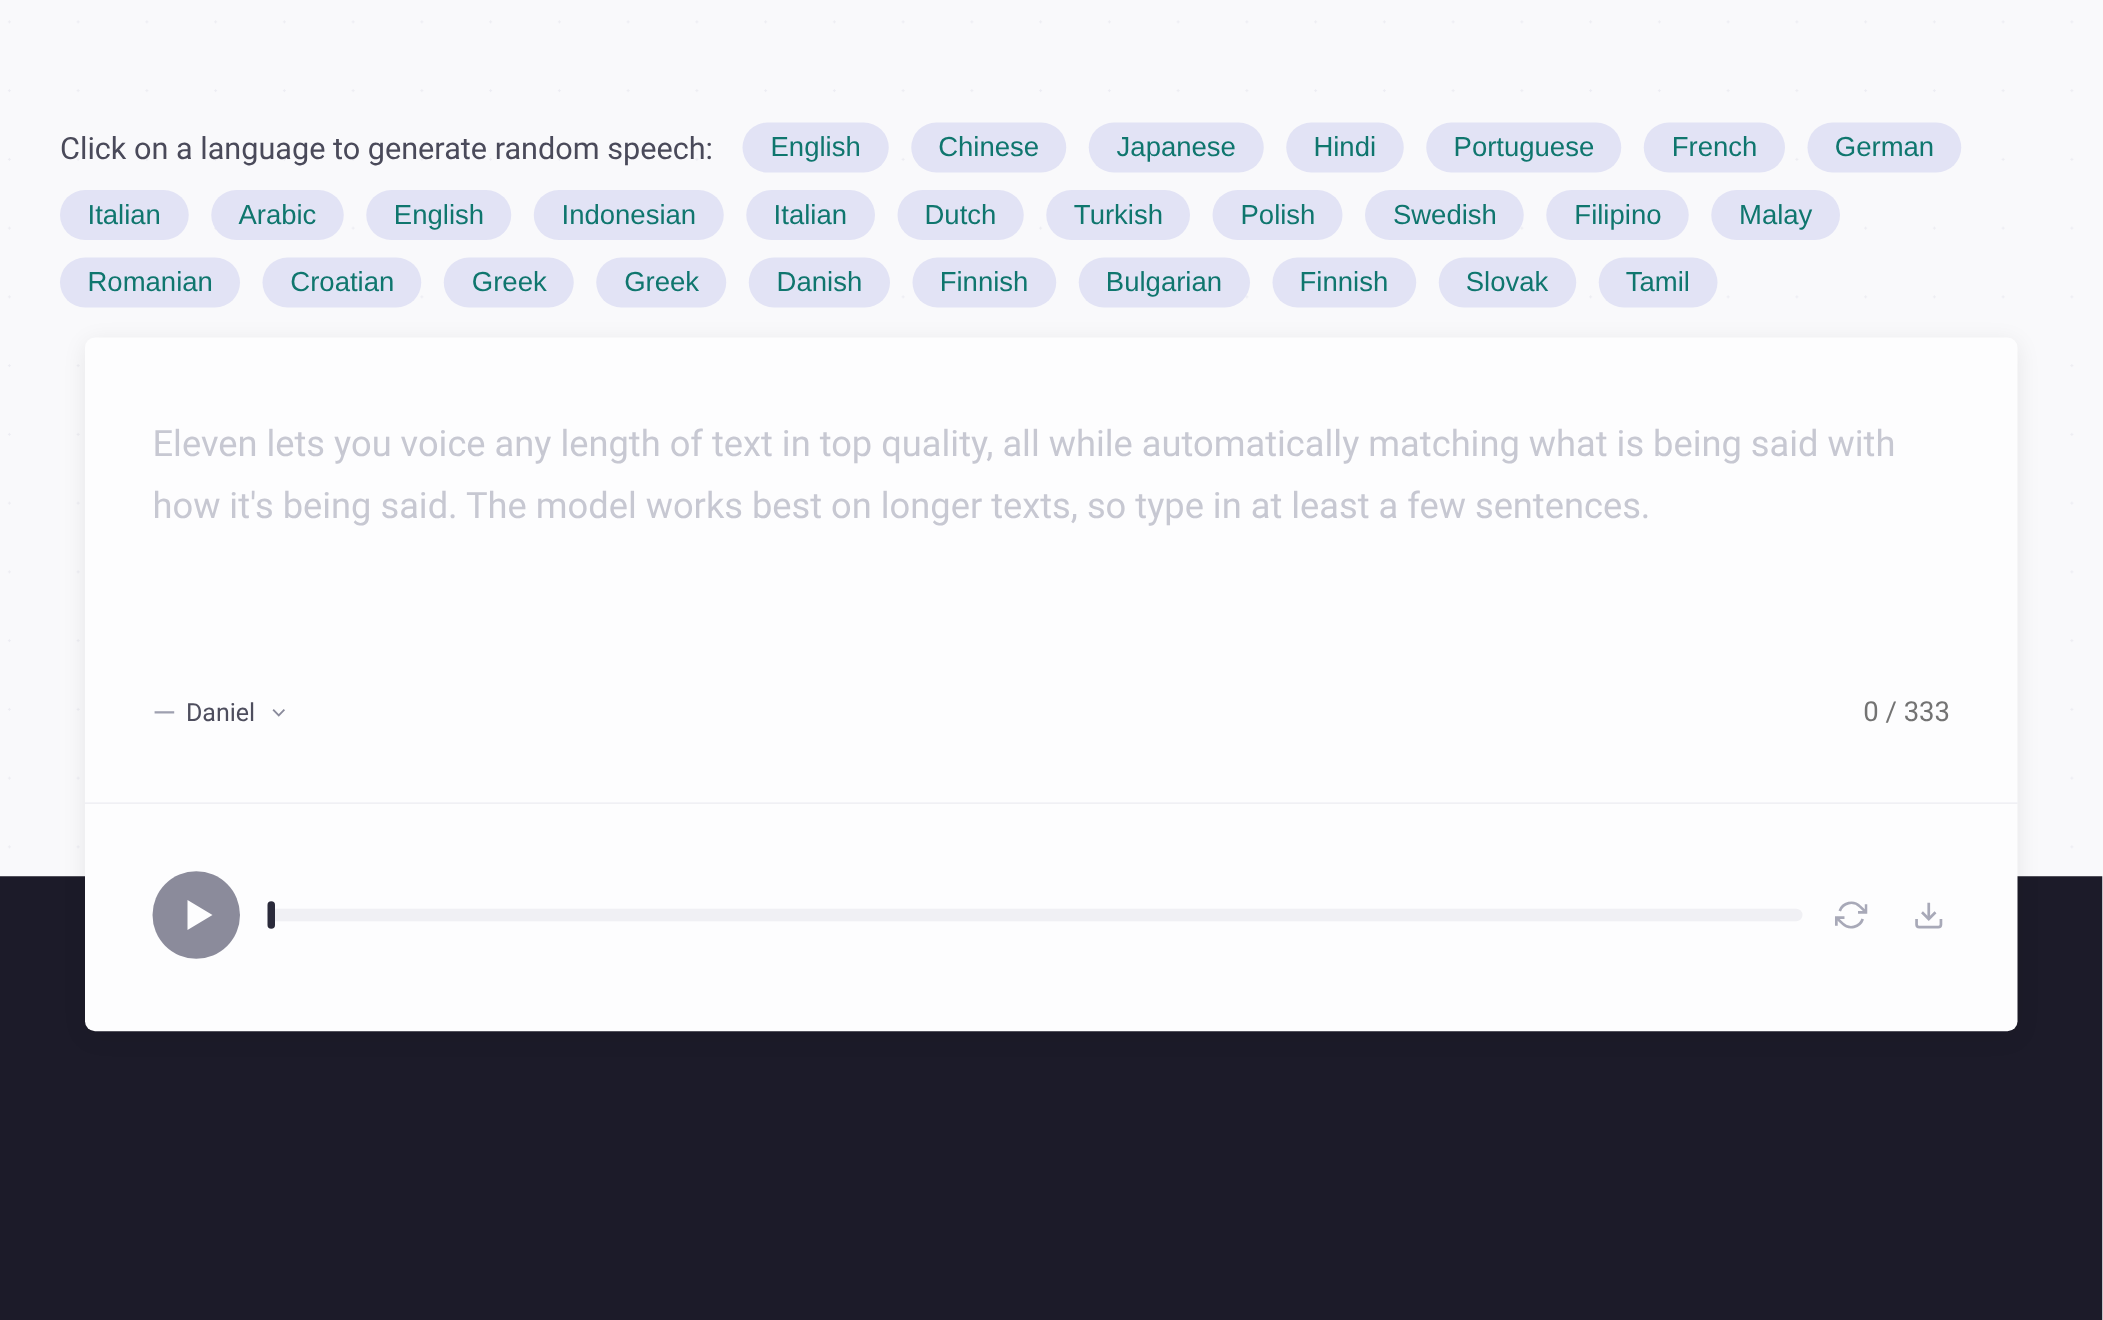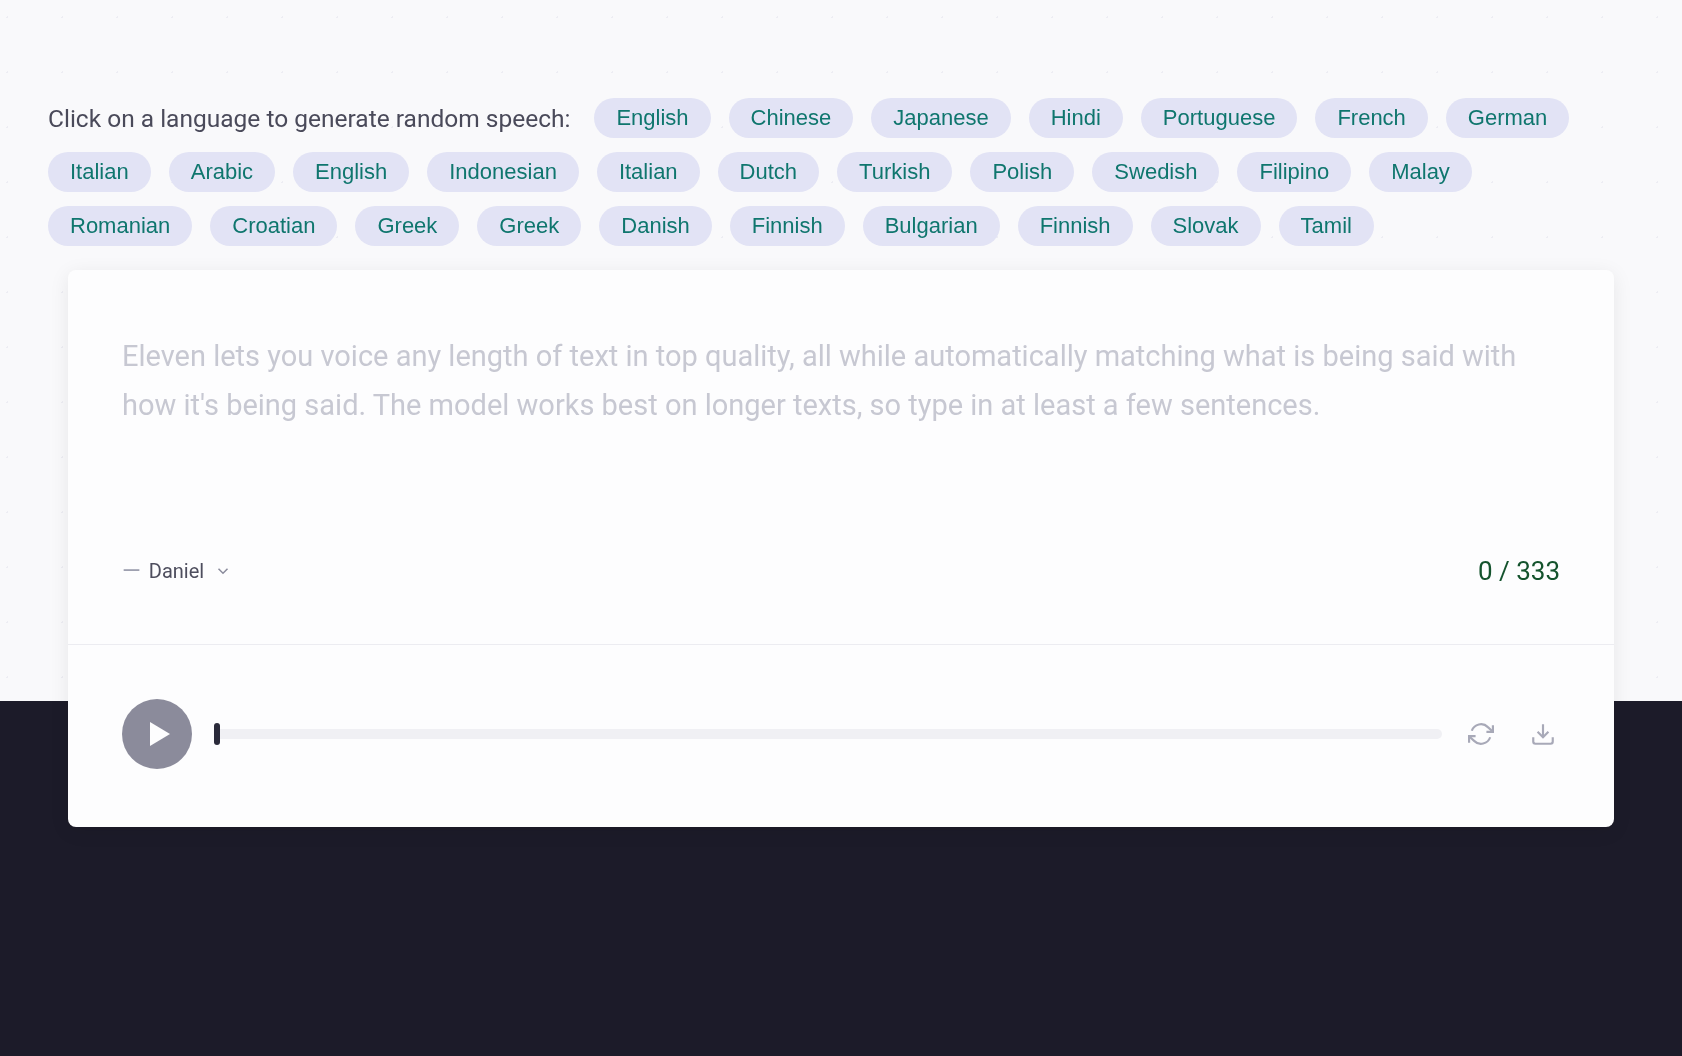--- a/index.html
+++ b/index.html
@@ -117,22 +117,22 @@
       font-size: 20px;
     }
     .chevron-down {
       width: 18px;
       height: 18px;
       stroke: #8a8b9c;
       stroke-width: 2;
       fill: none;
     }
     .char-counter {
-      color: #14532d;
-      font-size: 26px;
+      color: #737373;
+      font-size: 22px;
       font-variant-numeric: tabular-nums;
     }
     .divider {
       height: 1px;
       background: #ececf1;
       margin-left: 0;
       margin-right: 0;
     }
     .player-row {
       display: flex;

